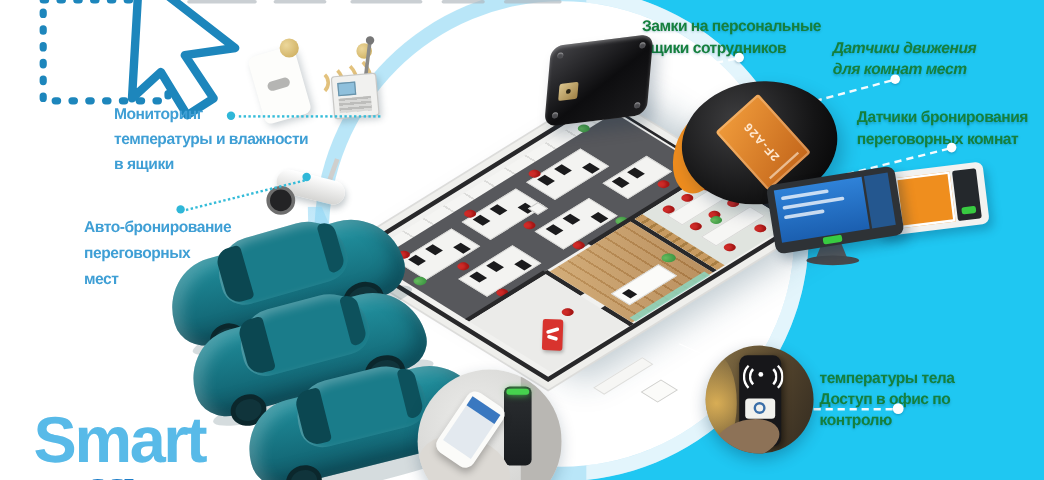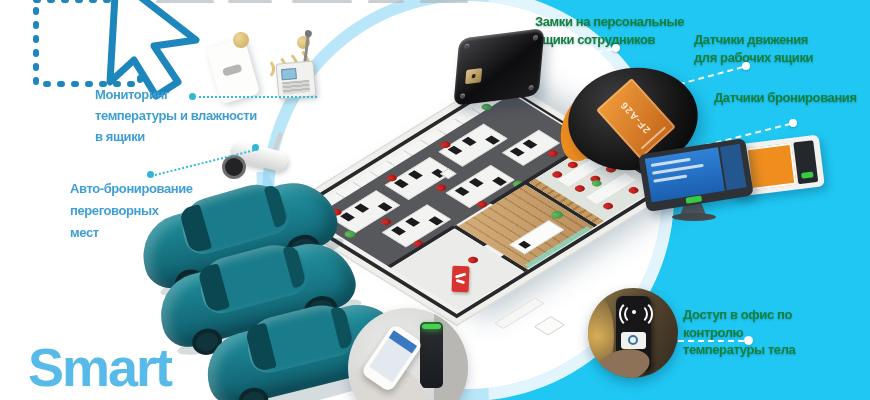--- a/index.html
+++ b/index.html
@@ -408,36 +408,37 @@
   <div class="abs dotline-teal" style="left:155px;top:174px;width:102px;transform:rotate(-14deg);"></div>
   <div class="abs dot-teal" style="left:252px;top:144px;"></div>
 
   <div class="abs callout right" style="left:535px;top:13px;width:170px;">
     <div>Замки на персональные</div>
     <div>ящики сотрудников</div>
   </div>
   <div class="abs dot-white" style="left:612px;top:44px;"></div>
   <div class="abs dashline-white" style="left:556px;top:60px;width:58px;transform:rotate(-12deg);"></div>
 
-  <div class="abs callout right" style="left:694px;top:31px;width:140px;">
+  <div class="abs callout right" style="left:694px;top:31px;width:140px;font-style:italic;">
     <div>Датчики движения</div>
-    <div>для рабочих ящики</div>
+    <div>для комнат мест</div>
   </div>
   <div class="abs dot-white" style="left:742px;top:62px;"></div>
   <div class="abs dashline-white" style="left:650px;top:91px;width:96px;transform:rotate(-15deg);"></div>
 
   <div class="abs callout right" style="left:714px;top:89px;width:150px;">
     <div>Датчики бронирования</div>
+    <div>переговорных комнат</div>
   </div>
   <div class="abs dot-white" style="left:789px;top:119px;"></div>
   <div class="abs dashline-white" style="left:686px;top:149px;width:108px;transform:rotate(-14deg);"></div>
 
   <div class="abs callout right" style="left:683px;top:306px;width:170px;">
+    <div>температуры тела</div>
     <div>Доступ в офис по контролю</div>
-    <div>температуры тела</div>
   </div>
   <div class="abs dashline-white" style="left:548px;top:340px;width:196px;z-index:6;"></div>
   <div class="abs dot-white" style="left:744px;top:336px;width:9px;height:9px;z-index:6;"></div>
   <div class="abs solidline-white" style="left:566px;top:286px;width:46px;transform:rotate(24deg);"></div>
 
   <div class="abs logo1">Smart</div>
   <div class="abs logo2">Office</div>
 
 </div>
 

